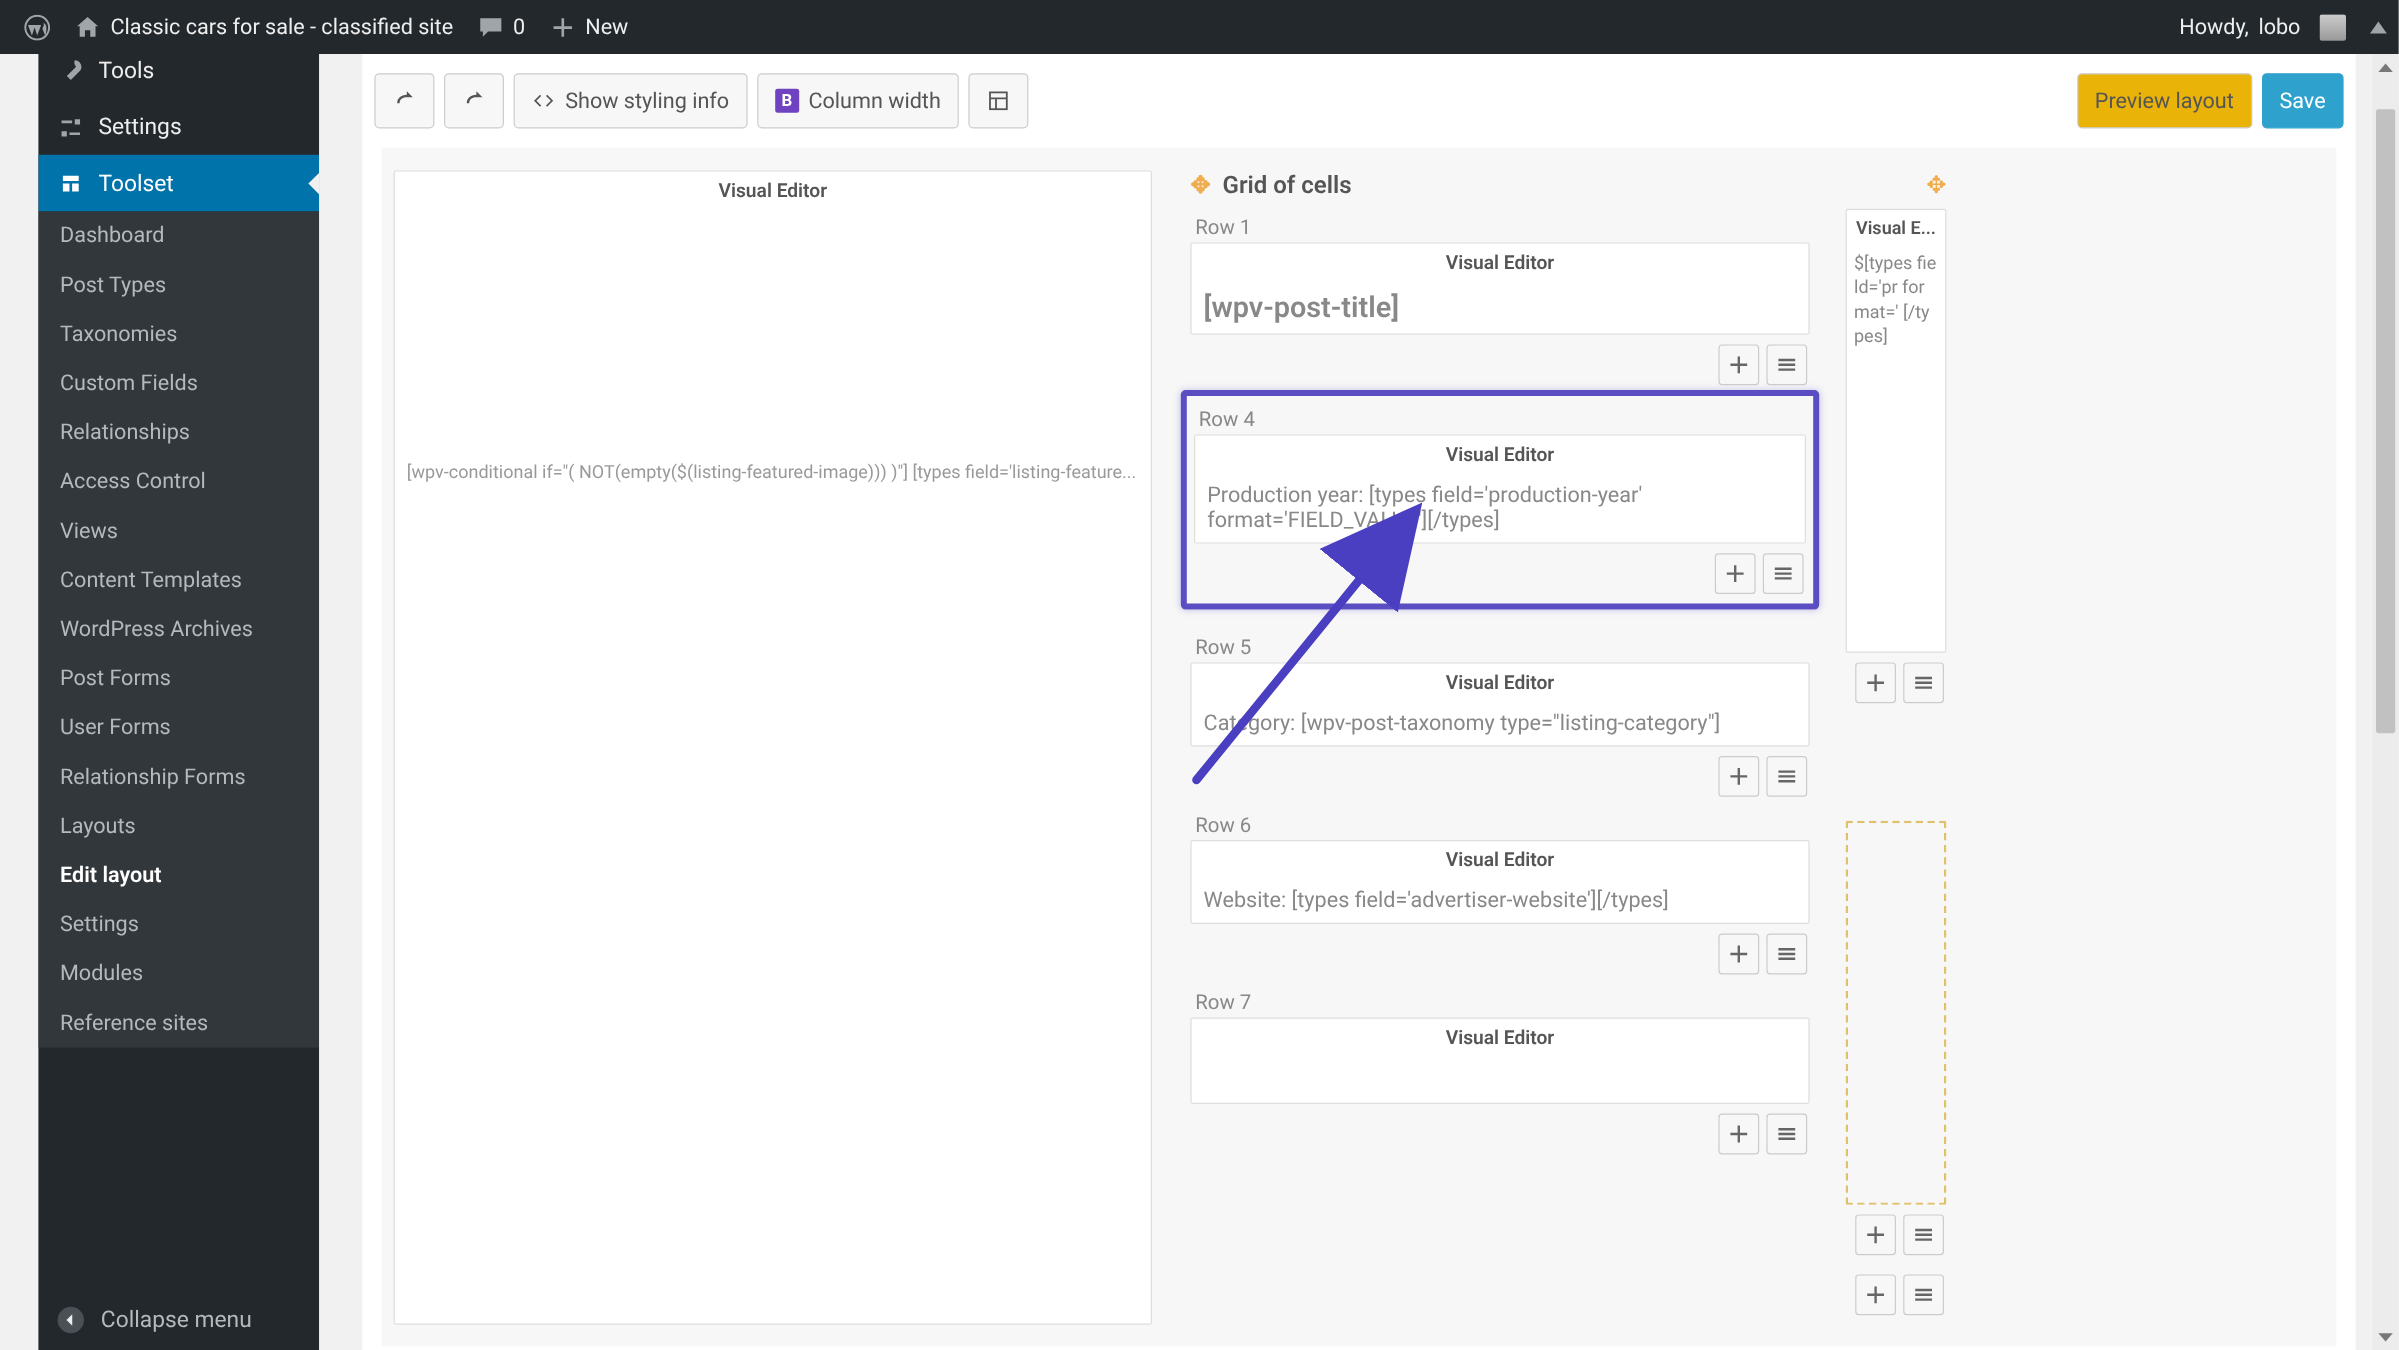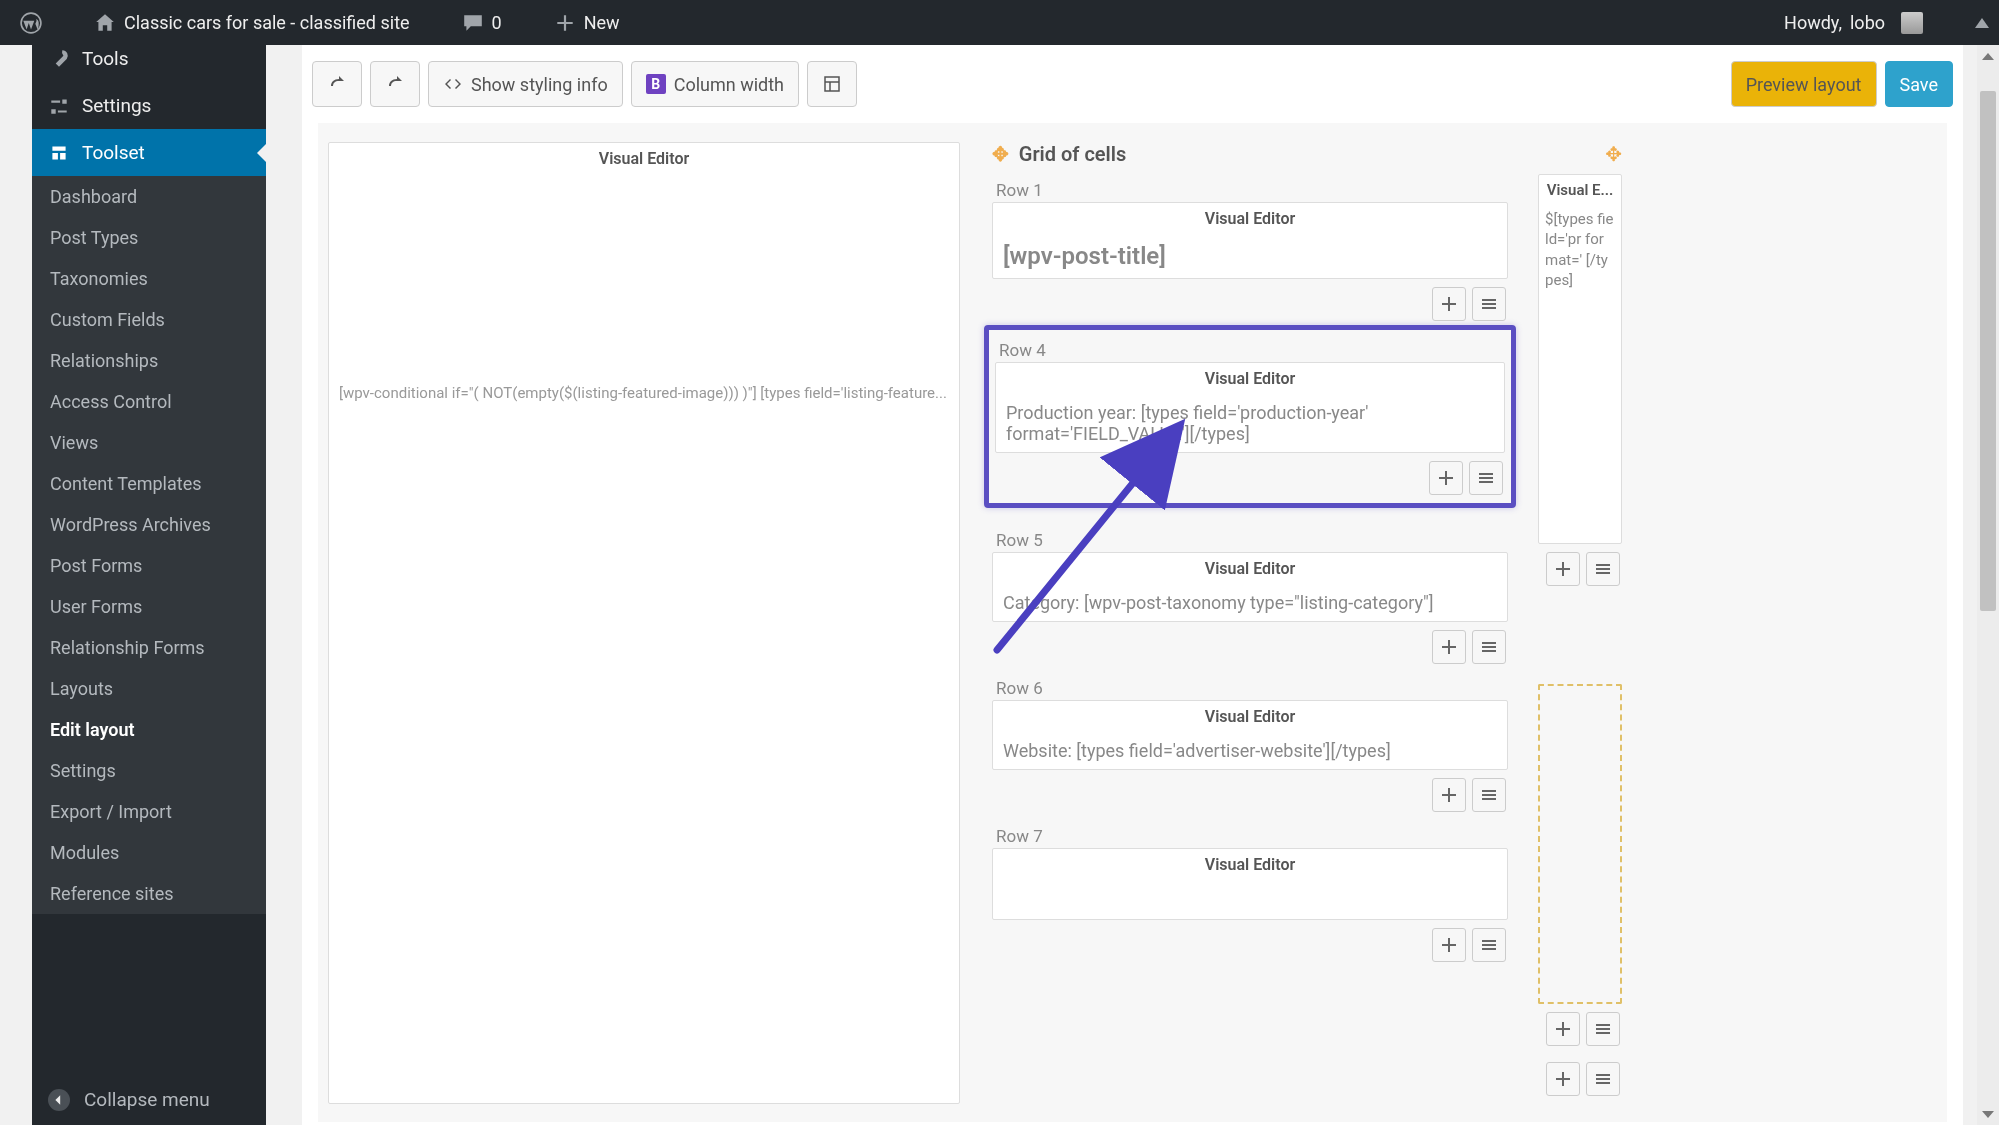--- a/index.html
+++ b/index.html
@@ -1,19 +1,19 @@
 <!DOCTYPE html>
 <html><head>
 <meta charset="utf-8">
 <style>
   * { margin: 0; padding: 0; box-sizing: border-box; font-family: -apple-system, BlinkMacSystemFont, "Segoe UI", Roboto, sans-serif; }
   body { background: #f1f1f1; overflow: hidden; }
 
   
-  .adminbar { background: #23282d; color: #eee; height: 45px; display: flex; align-items: center; padding: 0 10px; font-size: 18px; gap: 32px; }
+  .adminbar { background: #23282d; color: #eee; height: 45px; display: flex; align-items: center; padding: 0 10px; font-size: 18px; }
   .adminbar .ab-item { display: flex; align-items: center; gap: 8px; padding: 0 10px; color: #eee; }
   .adminbar .ab-item svg { width: 22px; height: 22px; fill: #a0a5aa; }
   .adminbar .spacer { flex: 1; }
   .adminbar .avatar { width: 22px; height: 22px; background: #888; border-radius: 2px; margin-left: 8px; background-image: linear-gradient(#ccc,#999); }
   .adminbar .tri-up { width: 0; height: 0; border-left: 7px solid transparent; border-right: 7px solid transparent; border-bottom: 10px solid #a0a5aa; margin-left: 10px;}
 
   
   .bodywrap { display: flex; height: calc(100vh - 45px); padding-left: 32px; }
 
   
@@ -155,21 +155,20 @@
         <div class="sub">Access Control</div>
         <div class="sub">Views</div>
         <div class="sub">Content Templates</div>
         <div class="sub">WordPress Archives</div>
         <div class="sub">Post Forms</div>
         <div class="sub">User Forms</div>
         <div class="sub">Relationship Forms</div>
         <div class="sub">Layouts</div>
         <div class="sub active">Edit layout</div>
         <div class="sub">Settings</div>
-        <div class="sub">Export / Import</div>
         <div class="sub">Modules</div>
         <div class="sub">Reference sites</div>
       </div>
     </div>
     <div class="collapse">
       <span class="circ">
           <svg viewBox="0 0 10 10">
             <path d="M6 1L2 5l4 4z"></path>
           </svg>
         </span>

